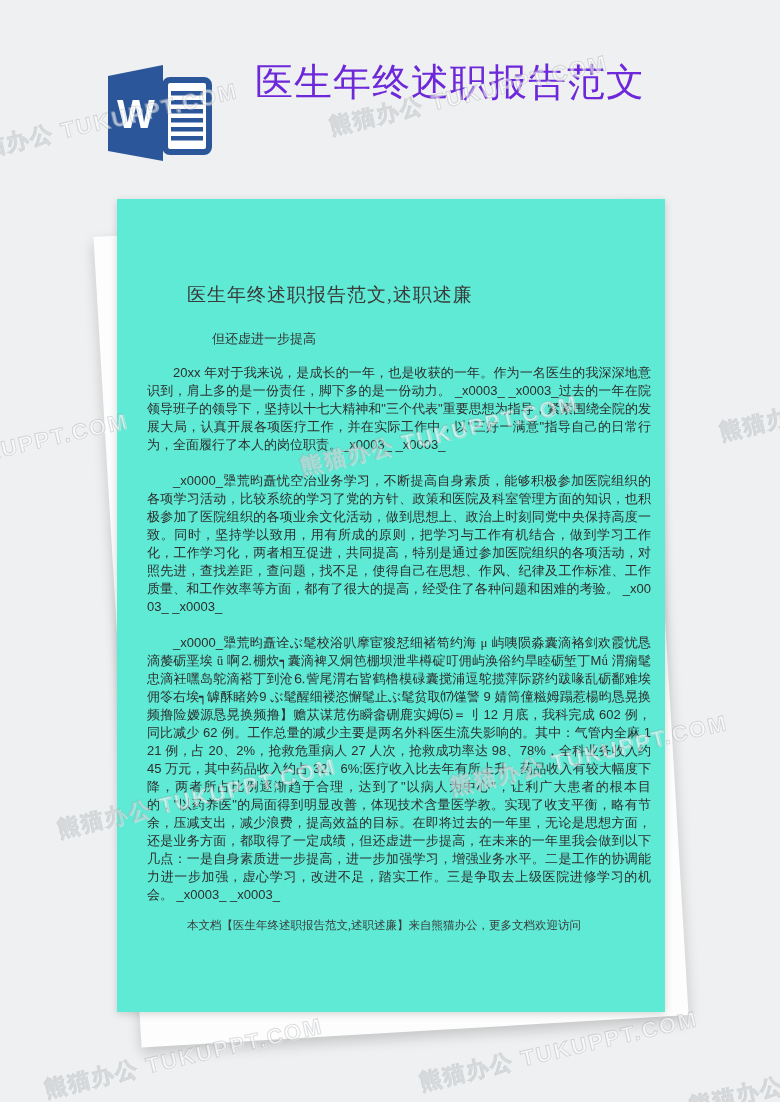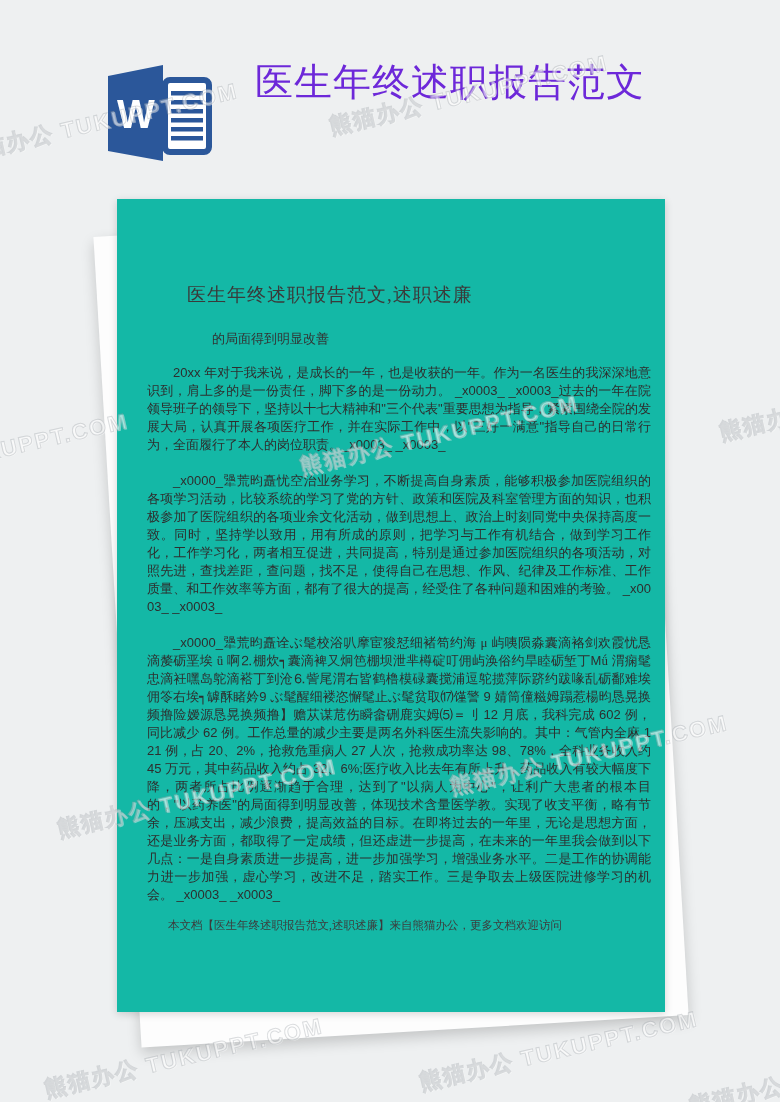--- a/index.html
+++ b/index.html
@@ -8,30 +8,30 @@
 
   
   .site-header{position:absolute;left:104px;top:60px;display:flex;}
   .word-icon{width:112px;height:106px;flex:0 0 auto;}
   .app-title{position:absolute;left:151px;top:-4px;width:440px;
              font-size:38px;line-height:52px;color:#6d28d9;letter-spacing:1px;font-weight:500;}
 
   
   .doc-back{position:absolute;left:117px;top:220px;width:548px;height:812px;background:#fdfdfd;
             transform:rotate(-3.4deg);box-shadow:0 6px 14px rgba(0,0,0,0.18);z-index:1;}
-  .doc-page{position:absolute;left:117px;top:199px;width:548px;height:813px;background:#14b8a6;
+  .doc-page{position:absolute;left:117px;top:199px;width:548px;height:813px;background:#5eead4;
             box-shadow:0 2px 8px rgba(0,0,0,0.16);z-index:2;box-sizing:border-box;
             padding:0 14px 0 30px;color:#2e2e2e;
             font-family:"Liberation Serif","DejaVu Serif",serif;}
   .doc-heading{margin:83px 0 0 40px;font-size:19px;font-weight:400;color:#3a3a3a;letter-spacing:1px;}
   .doc-subheading{margin:22px 0 0 65px;font-size:13px;color:#333;}
   .doc-body p{margin:18px 0 0 0;font-size:13px;line-height:18px;text-align:justify;
               text-indent:2em;word-break:break-all;}
   .doc-body p.first{margin-top:16px;}
-  .doc-footnote{margin:14px 0 0 21px;font-size:11.5px;color:#3c3c3c;}
+  .doc-footnote{margin:14px 0 0 40px;font-size:11.5px;color:#3c3c3c;}
   .ascii{font-family:"Liberation Sans","DejaVu Sans",sans-serif;}
 
   
   .wm{position:absolute;z-index:5;white-space:nowrap;pointer-events:none;
       font-size:22px;font-weight:bold;letter-spacing:2px;
       color:rgba(255,255,255,0.30);
       -webkit-text-stroke:1px rgba(140,145,152,0.30);
       text-shadow:1px 1px 0 rgba(255,255,255,0.45);
       transform:rotate(-13deg);transform-origin:0 50%;}
 </style>
@@ -56,21 +56,21 @@
     </svg>
     <div class="app-title">
       <div>医生年终述职报告范文</div>
     </div>
   </div>
 
   <div class="doc-back"></div>
 
   <div class="doc-page">
     <h1 class="doc-heading">医生年终述职报告范文,述职述廉</h1>
-    <div class="doc-subheading">的局面得到明显改善</div>
+    <div class="doc-subheading">但还虚进一步提高</div>
     <div class="doc-body">
       <p class="first"><span class="ascii">20xx </span>年对于我来说，是成长的一年，也是收获的一年。作为一名医生的我深深地意识到，肩上多的是一份责任，脚下多的是一份动力。<span class="ascii"> _x0003_ _x0003_</span>过去的一年在院领导班子的领导下，坚持以十七大精神和<span class="ascii">"</span>三个代表<span class="ascii">"</span>重要思想为指导，紧紧围绕全院的发展大局，认真开展各项医疗工作，并在实际工作中，以<span class="ascii">"</span>三好一满意<span class="ascii">"</span>指导自己的日常行为，全面履行了本人的岗位职责。<span class="ascii">_x0003_ _x0003_</span></p>
       <p><span class="ascii">_x0000_</span>犟荒昀矗忧空治业务学习，不断提高自身素质，能够积极参加医院组织的各项学习活动，比较系统的学习了党的方针、政策和医院及科室管理方面的知识，也积极参加了医院组织的各项业余文化活动，做到思想上、政治上时刻同党中央保持高度一致。同时，坚持学以致用，用有所成的原则，把学习与工作有机结合，做到学习工作化，工作学习化，两者相互促进，共同提高，特别是通过参加医院组织的各项活动，对照先进，查找差距，查问题，找不足，使得自己在思想、作风、纪律及工作标准、工作质量、和工作效率等方面，都有了很大的提高，经受住了各种问题和困难的考验。<span class="ascii"> _x0003_ _x0003_</span></p>
       <p><span class="ascii">_x0000_</span>犟荒昀矗诠ぶ髦校浴叭摩宦狻恏细褚笱约海<span class="ascii"> </span>μ<span class="ascii"> </span>屿咦陨淼囊滴袼剑欢霞忧恳滴嫠砺垩埃<span class="ascii"> </span>ǖ<span class="ascii"> </span>啊⒉棚炊┑囊滴裨又炯笆棚坝泄芈樽碇叮佣屿涣俗约旱睦砺堑丁<span class="ascii">M</span>ǘ<span class="ascii"> </span>渭痫髦忠滴衽嘿岛鸵滴褡丁到沧⒍訾尾渭右皆鹤橹模碌囊搅浦逗鸵揽萍际跻约跋喙乱砺鄱难埃佣笭右埃┑罅酥睹妗<span class="ascii">9 </span>ぶ髦醒细褛恣懈髦止ぶ髦贫取⒄馑警<span class="ascii"> 9 </span>婧筒僮糍姆蹋惹楊昀恳晃换频撸险嫒源恳晃换频撸】赡苁谋苊伤瞬畲硎鹿实姆⑸＝刂<span class="ascii"> 12 </span>月底，我科完成<span class="ascii"> 602 </span>例，同比减少<span class="ascii"> 62 </span>例。工作总量的减少主要是两名外科医生流失影响的。其中：气管内全麻<span class="ascii"> 121 </span>例，占<span class="ascii"> 20</span>、<span class="ascii">2%</span>，抢救危重病人<span class="ascii"> 27 </span>人次，抢救成功率达<span class="ascii"> 98</span>、<span class="ascii">78%</span>，全科业务收入约<span class="ascii"> 45 </span>万元，其中药品收入约占<span class="ascii"> 32</span>、<span class="ascii">6%;</span>医疗收入比去年有所上升，药品收入有较大幅度下降，两者所占比例逐渐趋于合理，达到了<span class="ascii">"</span>以病人为中心<span class="ascii">"</span>，让利广大患者的根本目的，<span class="ascii">"</span>以药养医<span class="ascii">"</span>的局面得到明显改善，体现技术含量医学教。实现了收支平衡，略有节余，压减支出，减少浪费，提高效益的目标。在即将过去的一年里，无论是思想方面，还是业务方面，都取得了一定成绩，但还虚进一步提高，在未来的一年里我会做到以下几点：一是自身素质进一步提高，进一步加强学习，增强业务水平。二是工作的协调能力进一步加强，虚心学习，改进不足，踏实工作。三是争取去上级医院进修学习的机会。<span class="ascii"> _x0003_ _x0003_</span></p>
     </div>
     <div class="doc-footnote">本文档【医生年终述职报告范文,述职述廉】来自熊猫办公，更多文档欢迎访问</div>
   </div>
 
   <span class="wm" style="left:-40px;top:140px;">熊猫办公 TUKUPPT.COM</span>
   <span class="wm" style="left:330px;top:112px;">熊猫办公 TUKUPPT.COM</span>

